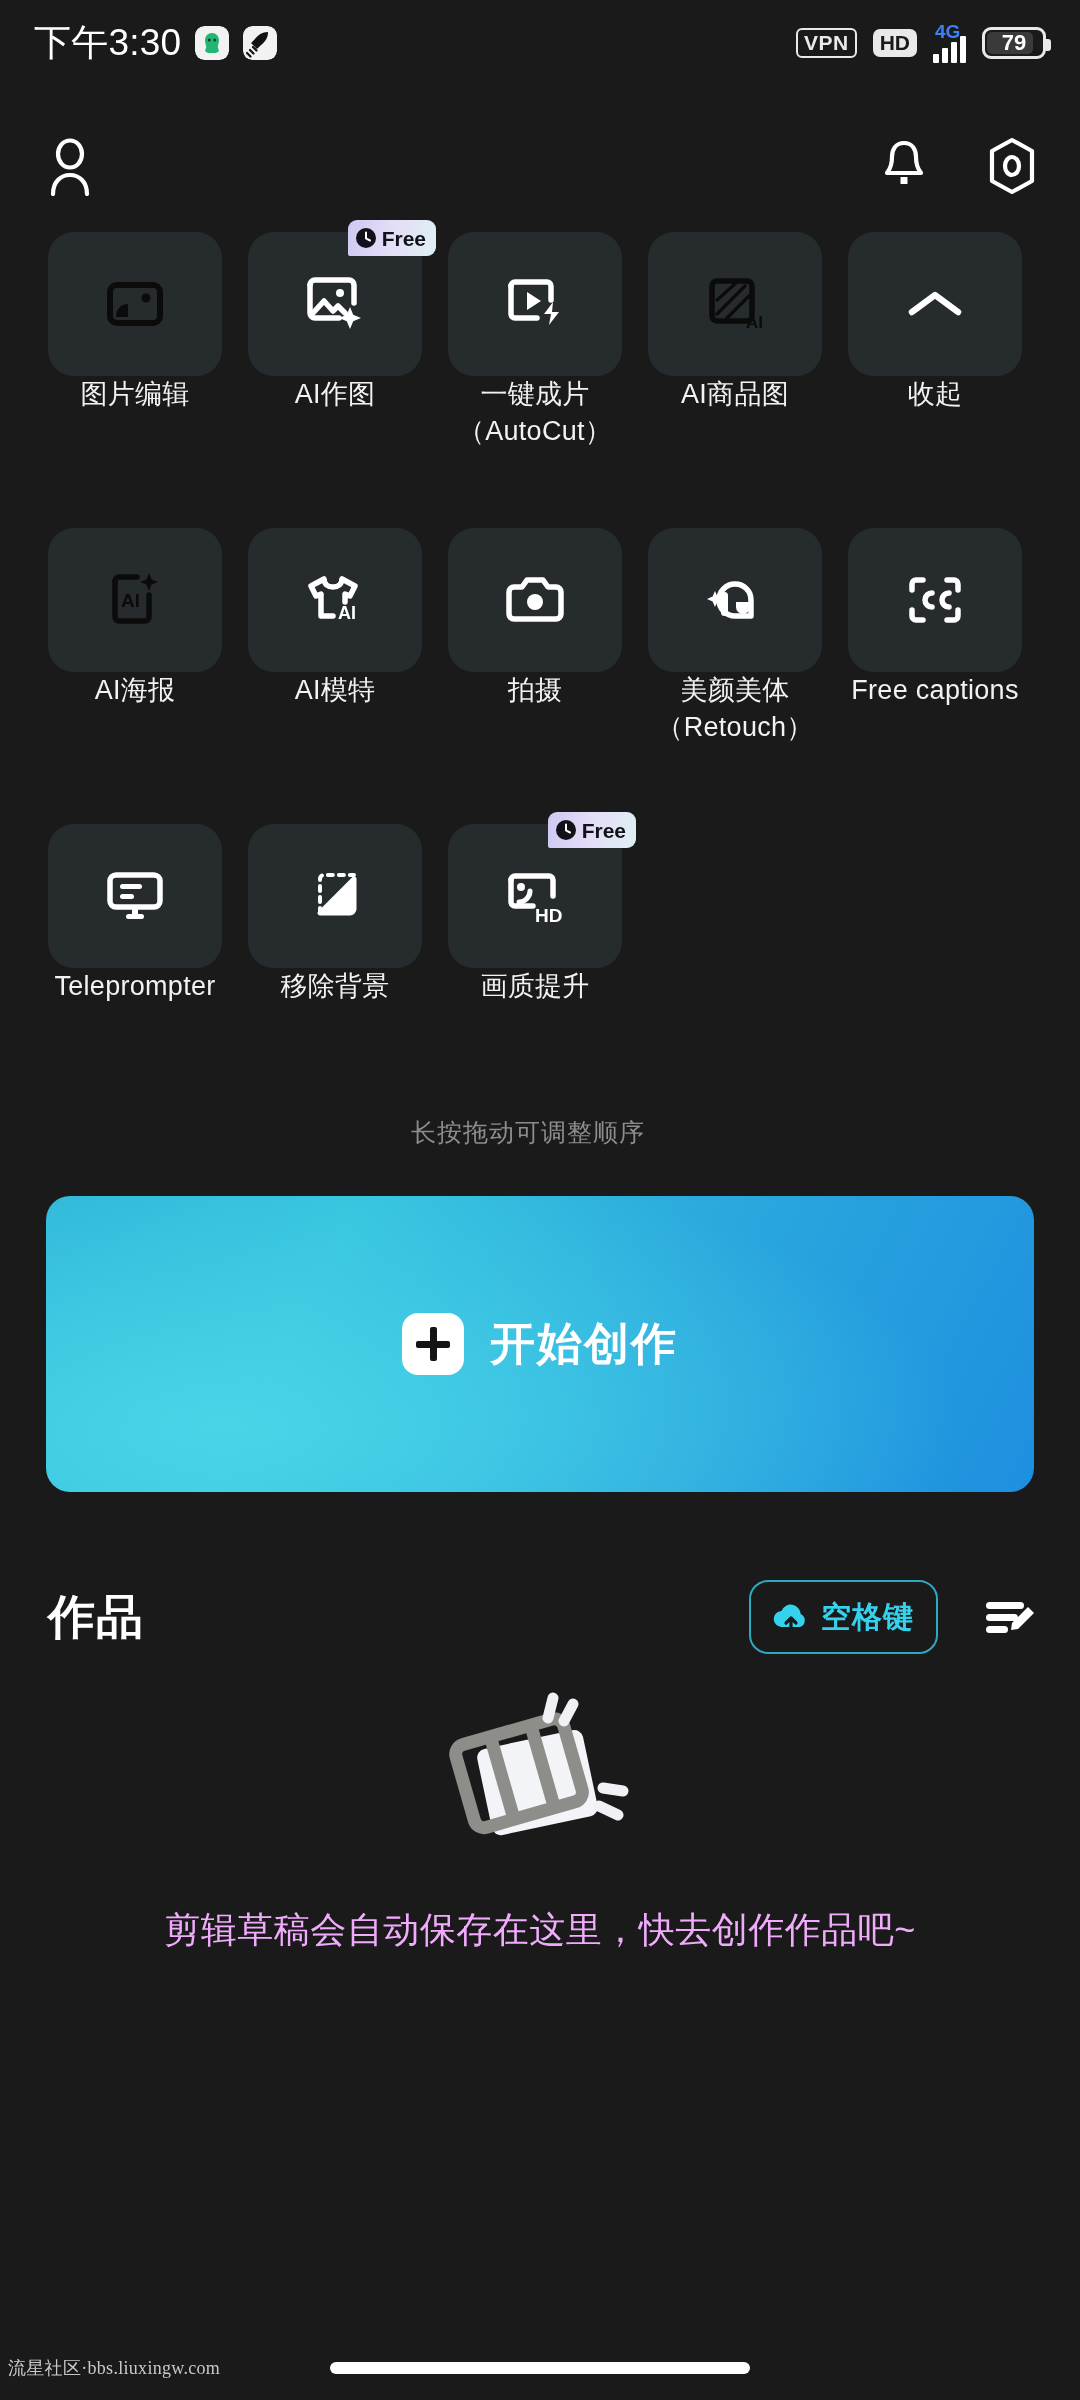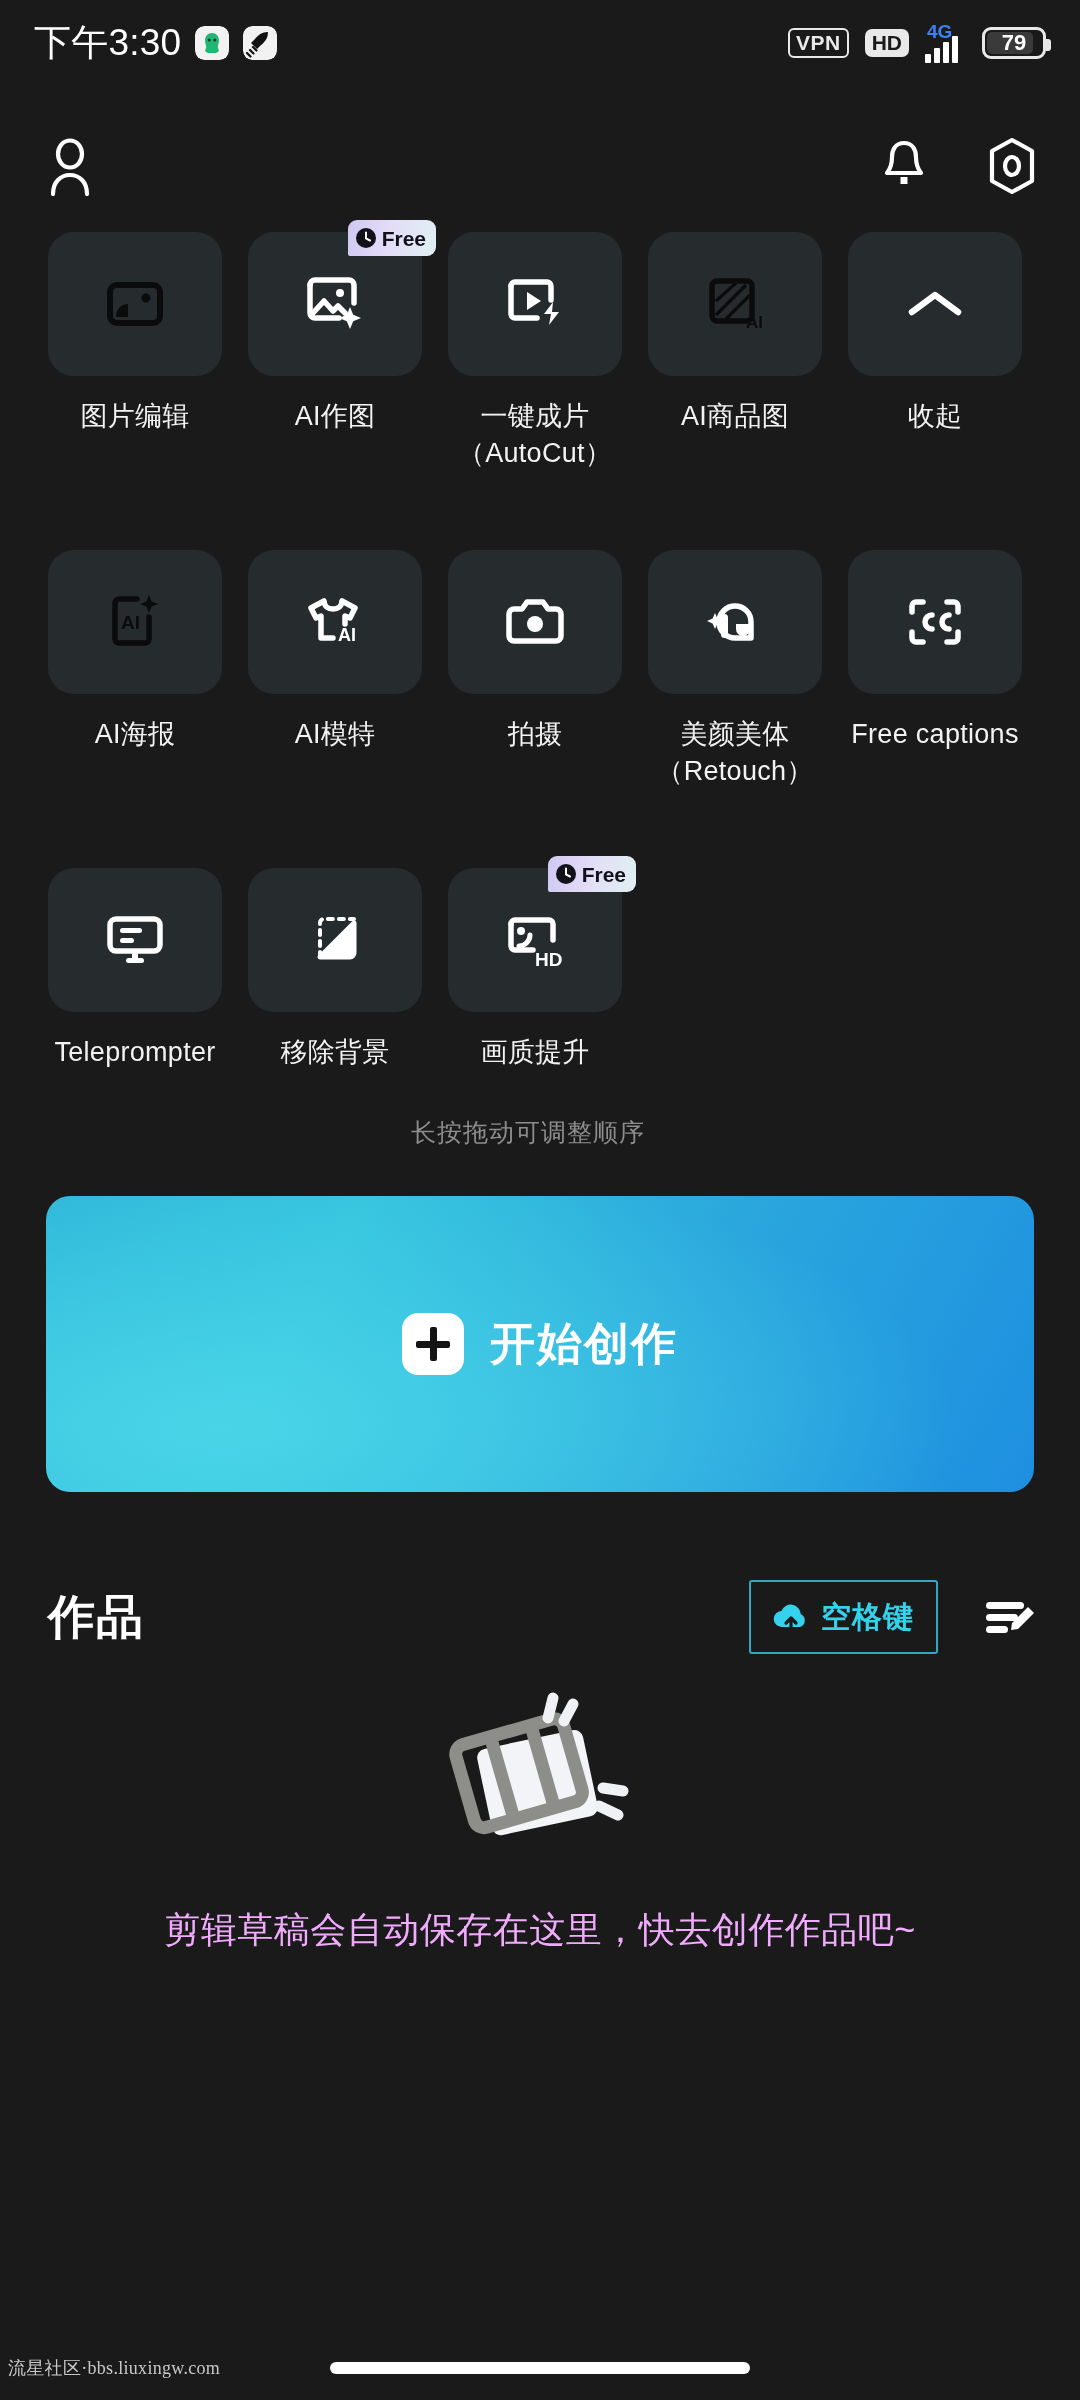--- a/index.html
+++ b/index.html
@@ -32,21 +32,21 @@
   .sb-net{ display:flex; align-items:flex-end; gap:2px; position:relative; height:40px; }
   .sb-4g{ position:absolute; top:-2px; left:2px; font-size:19px; font-weight:700; color:#3b82f6; }
   .bars{ display:flex; align-items:flex-end; gap:3px; margin-top:18px; }
   .bars i{ width:6px; background:#fff; display:block; border-radius:1px; }
   .bars i:nth-child(1){ height:9px; }
   .bars i:nth-child(2){ height:15px; }
   .bars i:nth-child(3){ height:21px; }
   .bars i:nth-child(4){ height:27px; }
   .sb-batt{
     width:64px; height:32px; border:3px solid #e9e9e9; border-radius:9px;
-    position:relative; display:flex; align-items:center; justify-content:center;margin-left:8px;
+    position:relative; display:flex; align-items:center; justify-content:center;
   }
   .sb-batt::after{
     content:""; position:absolute; right:-8px; top:9px; width:5px; height:12px;
     background:#e9e9e9; border-radius:0 3px 3px 0;
   }
   .sb-batt .fill{
     position:absolute; left:2px; top:2px; bottom:2px; width:79%;
     background:#3a3a3a; border-radius:5px;
   }
   .sb-batt span{ position:relative; font-size:22px; font-weight:600; color:#fff; }
@@ -79,21 +79,21 @@
   .badge{
     position:absolute; top:-12px; right:-14px;
     background:linear-gradient(100deg,#cfc8f2 0%,#e3dcf7 45%,#dff0f3 100%);
     color:#12111a; border-radius:9px 9px 9px 2px;
     font-size:21px; font-weight:700; line-height:1;
     padding:7px 10px 7px 7px; display:flex; align-items:center; gap:5px;
     white-space:nowrap;
   }
   .badge .clock{ width:22px; height:22px; display:block; }
   .tlabel{
-    margin-top:22px; width:215px; text-align:center;
+    width:215px; text-align:center;
     font-size:27px; line-height:37px; color:#f2f2f2; letter-spacing:.3px;
   }
 
   .hint{
     position:absolute; top:1116px; left:0; width:1056px; text-align:center;
     font-size:25px; color:#8d8d8d; letter-spacing:1px;
   }
 
   
   .createbtn{
@@ -120,21 +120,21 @@
 
   
   .works{
     position:absolute; top:1562px; left:0; width:1080px; height:110px;
     display:flex; align-items:center; justify-content:space-between;
     padding:0 44px 0 48px;
   }
   .works-title{ font-size:47px; font-weight:700; color:#fff; letter-spacing:1px; }
   .works-right{ display:flex; align-items:center; gap:44px; }
   .cloudbtn{
-    border:2.6px solid #2ea9c2; border-radius:3px;
+    border:2.6px solid #2ea9c2; border-radius:19px;
     height:74px; padding:0 22px;
     display:flex; align-items:center; gap:12px;
     color:#35d2ee; font-size:30px; font-weight:700; letter-spacing:1px;
   }
 
   
   .empty{
     position:absolute; top:1680px; left:0; width:1080px;
     display:flex; flex-direction:column; align-items:center;
   }

